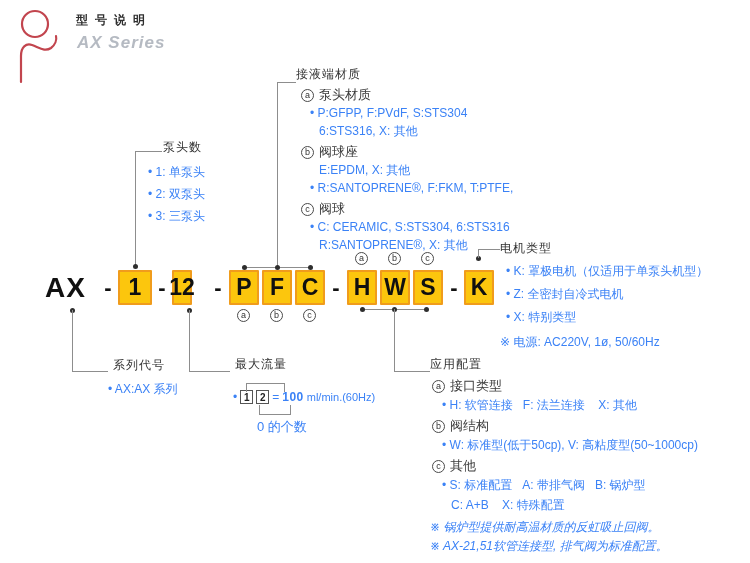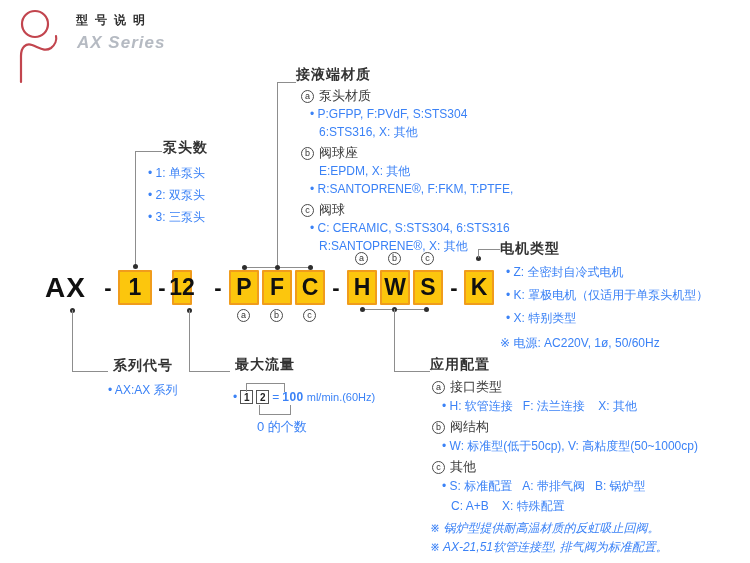--- a/index.html
+++ b/index.html
@@ -21,21 +21,21 @@
   .ybox   { position: absolute; top: 270px; height: 35px; background: #fcc60d;
             border: 2px solid #f09c1c; border-radius: 1px; display: flex; align-items: center;
             justify-content: center; font-weight: bold; font-size: 23px; color: #101010; }
   
   .circ { width: 13px; height: 13px; border: 1px solid #4a4a4a; border-radius: 50%;
           display: inline-flex; align-items: center; justify-content: center;
           font-size: 9px; line-height: 1; color: #333; flex: 0 0 auto; background:#fff; }
   .circ.abs { position: absolute; }
   
   .sec { position: absolute; }
-  .sec-title { font-size: 14px; color: #333; letter-spacing: 1px; white-space: pre; font-weight: bold; }
+  .sec-title { font-size: 12px; color: #333; letter-spacing: 1px; white-space: pre; }
   .t   { font-size: 12px; white-space: pre; color: #3b82f6; }
   .row { display: flex; align-items: center; gap: 5px; }
   .gname { font-size: 13px; }
   
   .ph .sec-title { padding-left: 15px; }
   .ph .t { line-height: 22px; }
   .ph .items { margin-top: 5px; }
   
   .wet { width: 240px; }
   .wet .sec-title { margin-bottom: 2px; }
@@ -168,22 +168,22 @@
     <div class="row gname">
       <span class="circ">c</span>
       <span>阀球</span>
     </div>
     <div class="t ind1">• C: CERAMIC, S:STS304, 6:STS316</div>
     <div class="t ind2">R:SANTOPRENE®, X: 其他</div>
   </div>
 
   <div class="sec mot" style="left:500px;top:240px">
     <div class="sec-title">电机类型</div>
+    <div class="t" style="padding-left:6px">• K: 罩极电机（仅适用于单泵头机型）</div>
     <div class="t" style="padding-left:6px">• Z: 全密封自冷式电机</div>
-    <div class="t" style="padding-left:6px">• K: 罩极电机（仅适用于单泵头机型）</div>
     <div class="t" style="padding-left:6px">• X: 特别类型</div>
     <div class="t note">※ 电源: AC220V, 1ø, 50/60Hz</div>
   </div>
 
   <div class="sec ser" style="left:108px;top:357px">
     <div class="sec-title">系列代号</div>
     <div class="t">• AX:AX 系列</div>
   </div>
 
   <div class="sec" style="left:235px;top:356px">

